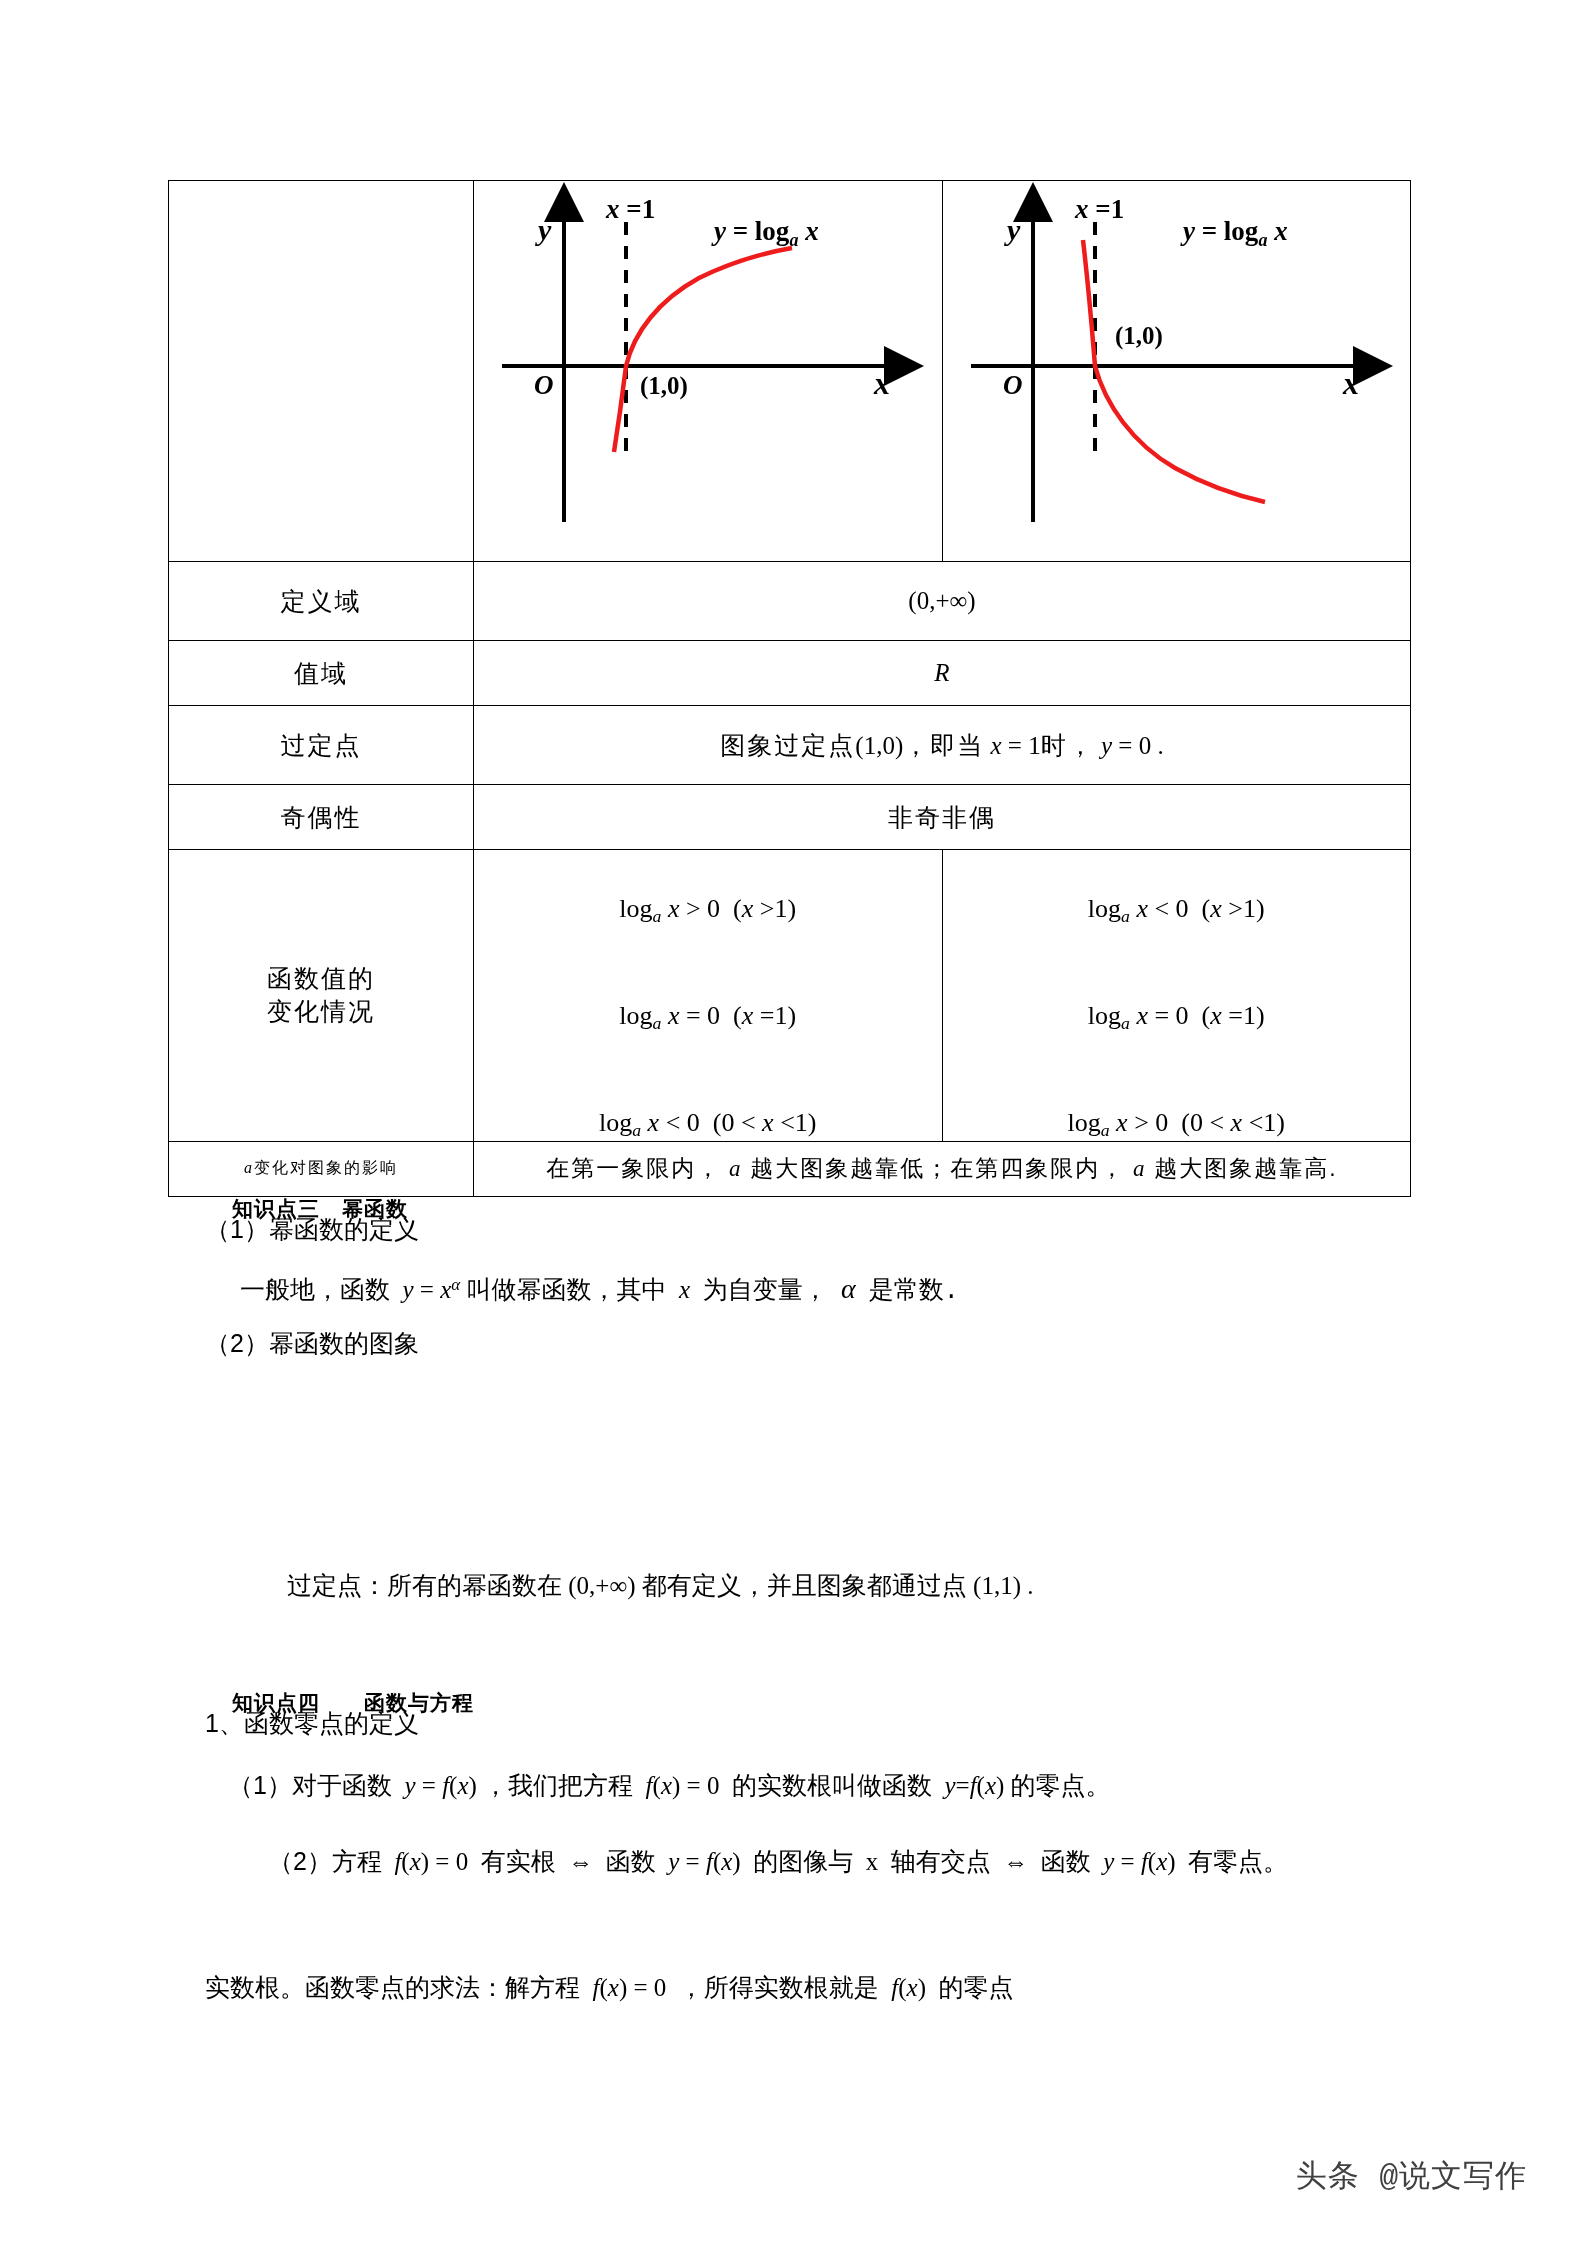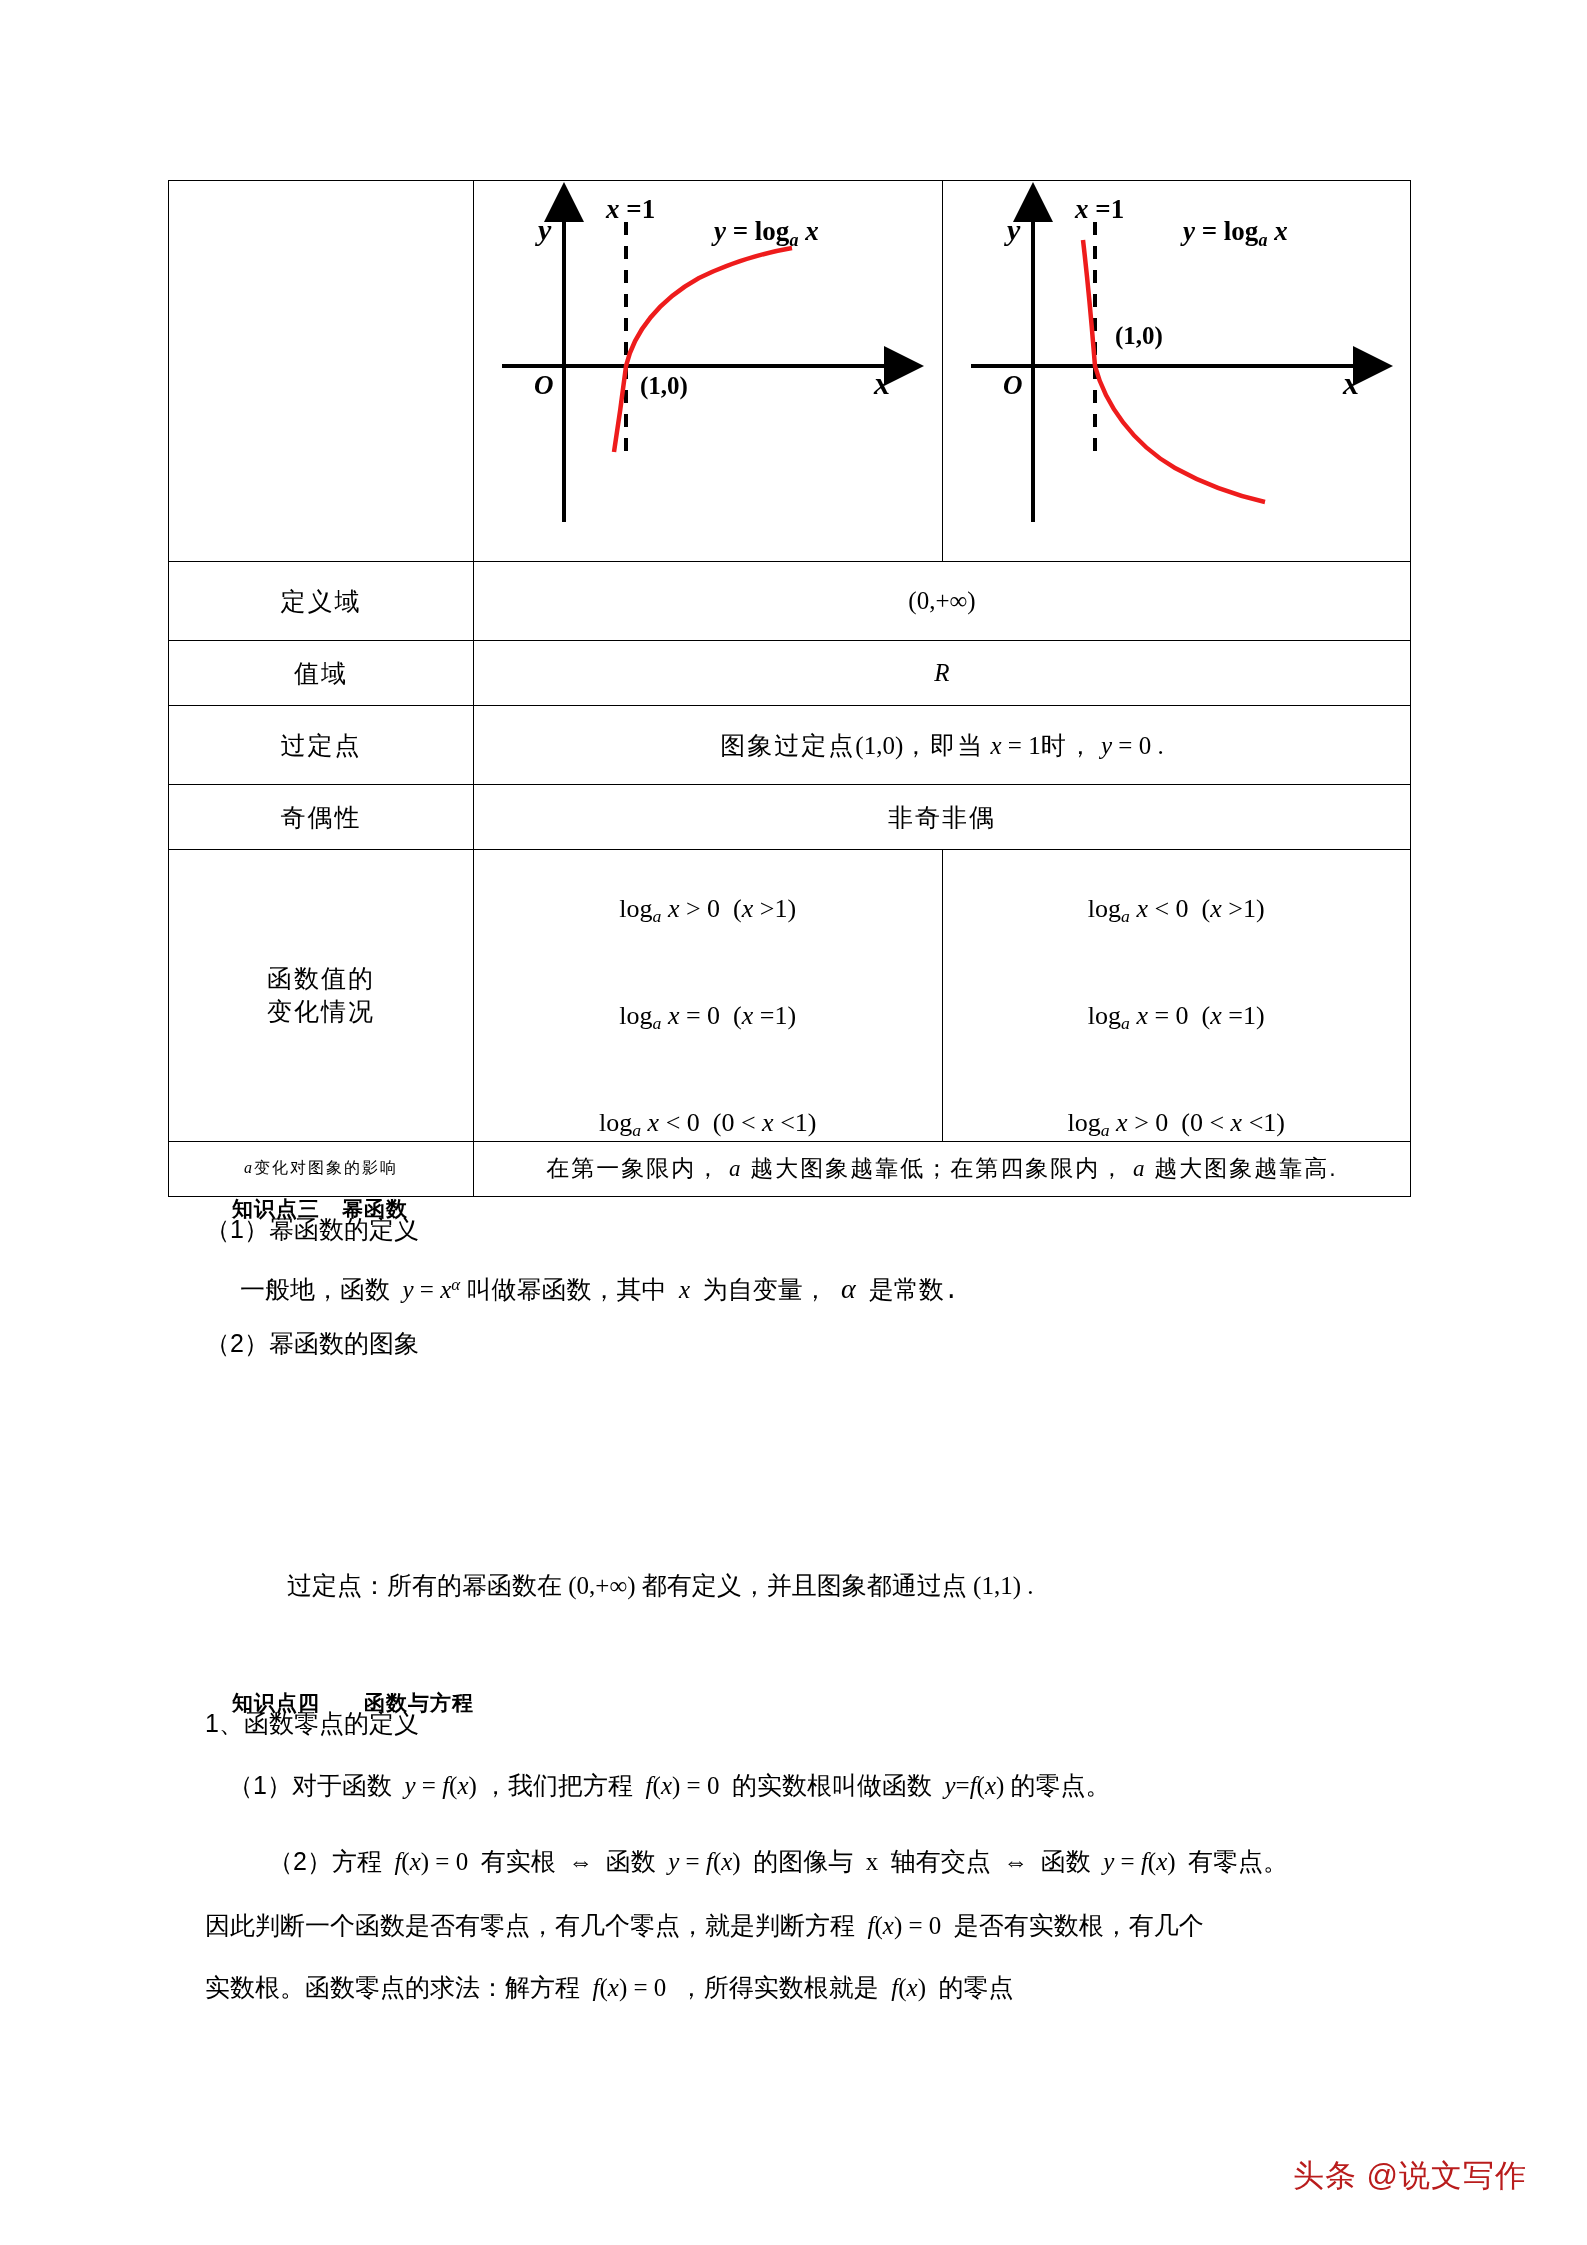--- a/index.html
+++ b/index.html
@@ -42,22 +42,22 @@
   .vals{display:flex;flex-direction:column;justify-content:center;align-items:center;gap:30px;height:100%;}
   .vals > div{font-size:26px;white-space:nowrap;margin-top:44px;}
 
   
   .ptxt{position:absolute;font-size:25px;line-height:1.1;white-space:nowrap;}
   .head{font-family:Liberation Serif, serif;font-weight:bold;font-size:21px;letter-spacing:1px;margin-top:32px;}
 
   
   .wm{
     position:absolute;right:60px;bottom:48px;
-    font-family:Liberation Sans, sans-serif;
-    font-size:31px;color:#b91c1c;letter-spacing:1px;white-space:nowrap;
+    font-family:Liberation Mono, monospace;
+    font-size:31px;color:#404040;letter-spacing:1px;white-space:nowrap;
   }
   svg{display:block;}
 </style>
 </head>
 <body>
 
 <div class="page">
 
 <table class="main">
   <colgroup>
@@ -226,25 +226,20 @@
   <span class="math it">&nbsp;y</span><span class="math"> = </span><span class="math it">f</span><span class="math">(</span><span class="math it">x</span><span class="math">)&nbsp;</span>
   <span style="font-family:'Liberation Sans','DejaVu Sans',sans-serif;">的图像与</span>
   <span class="math">&nbsp;x&nbsp;</span>
   <span style="font-family:'Liberation Sans','DejaVu Sans',sans-serif;">轴有交点</span>
   <span class="math">&nbsp;⇔&nbsp;</span>
   <span style="font-family:'Liberation Sans','DejaVu Sans',sans-serif;">函数</span>
   <span class="math it">&nbsp;y</span><span class="math"> = </span><span class="math it">f</span><span class="math">(</span><span class="math it">x</span><span class="math">)&nbsp;</span>
   <span style="font-family:'Liberation Sans','DejaVu Sans',sans-serif;">有零点。</span>
 </div>
 
-<div class="ptxt" style="left:205px;top:1912px;">
-  <span style="font-family:'Liberation Sans','DejaVu Sans',sans-serif;">因此判断一个函数是否有零点，有几个零点，就是判断方程</span>
-  <span class="math it">&nbsp;f</span><span class="math">(</span><span class="math it">x</span><span class="math">) = 0&nbsp;</span>
-  <span style="font-family:'Liberation Sans','DejaVu Sans',sans-serif;">是否有实数根，有几个</span>
-</div>
 
 <div class="ptxt" style="left:205px;top:1974px;">
   <span style="font-family:'Liberation Sans','DejaVu Sans',sans-serif;">实数根。函数零点的求法：解方程</span>
   <span class="math it">&nbsp;f</span><span class="math">(</span><span class="math it">x</span><span class="math">) = 0&nbsp;</span>
   <span style="font-family:'Liberation Sans','DejaVu Sans',sans-serif;">，所得实数根就是</span>
   <span class="math it">&nbsp;f</span><span class="math">(</span><span class="math it">x</span><span class="math">)&nbsp;</span>
   <span style="font-family:'Liberation Sans','DejaVu Sans',sans-serif;">的零点</span>
 </div>
 
 <div class="wm">头条 @说文写作</div>

